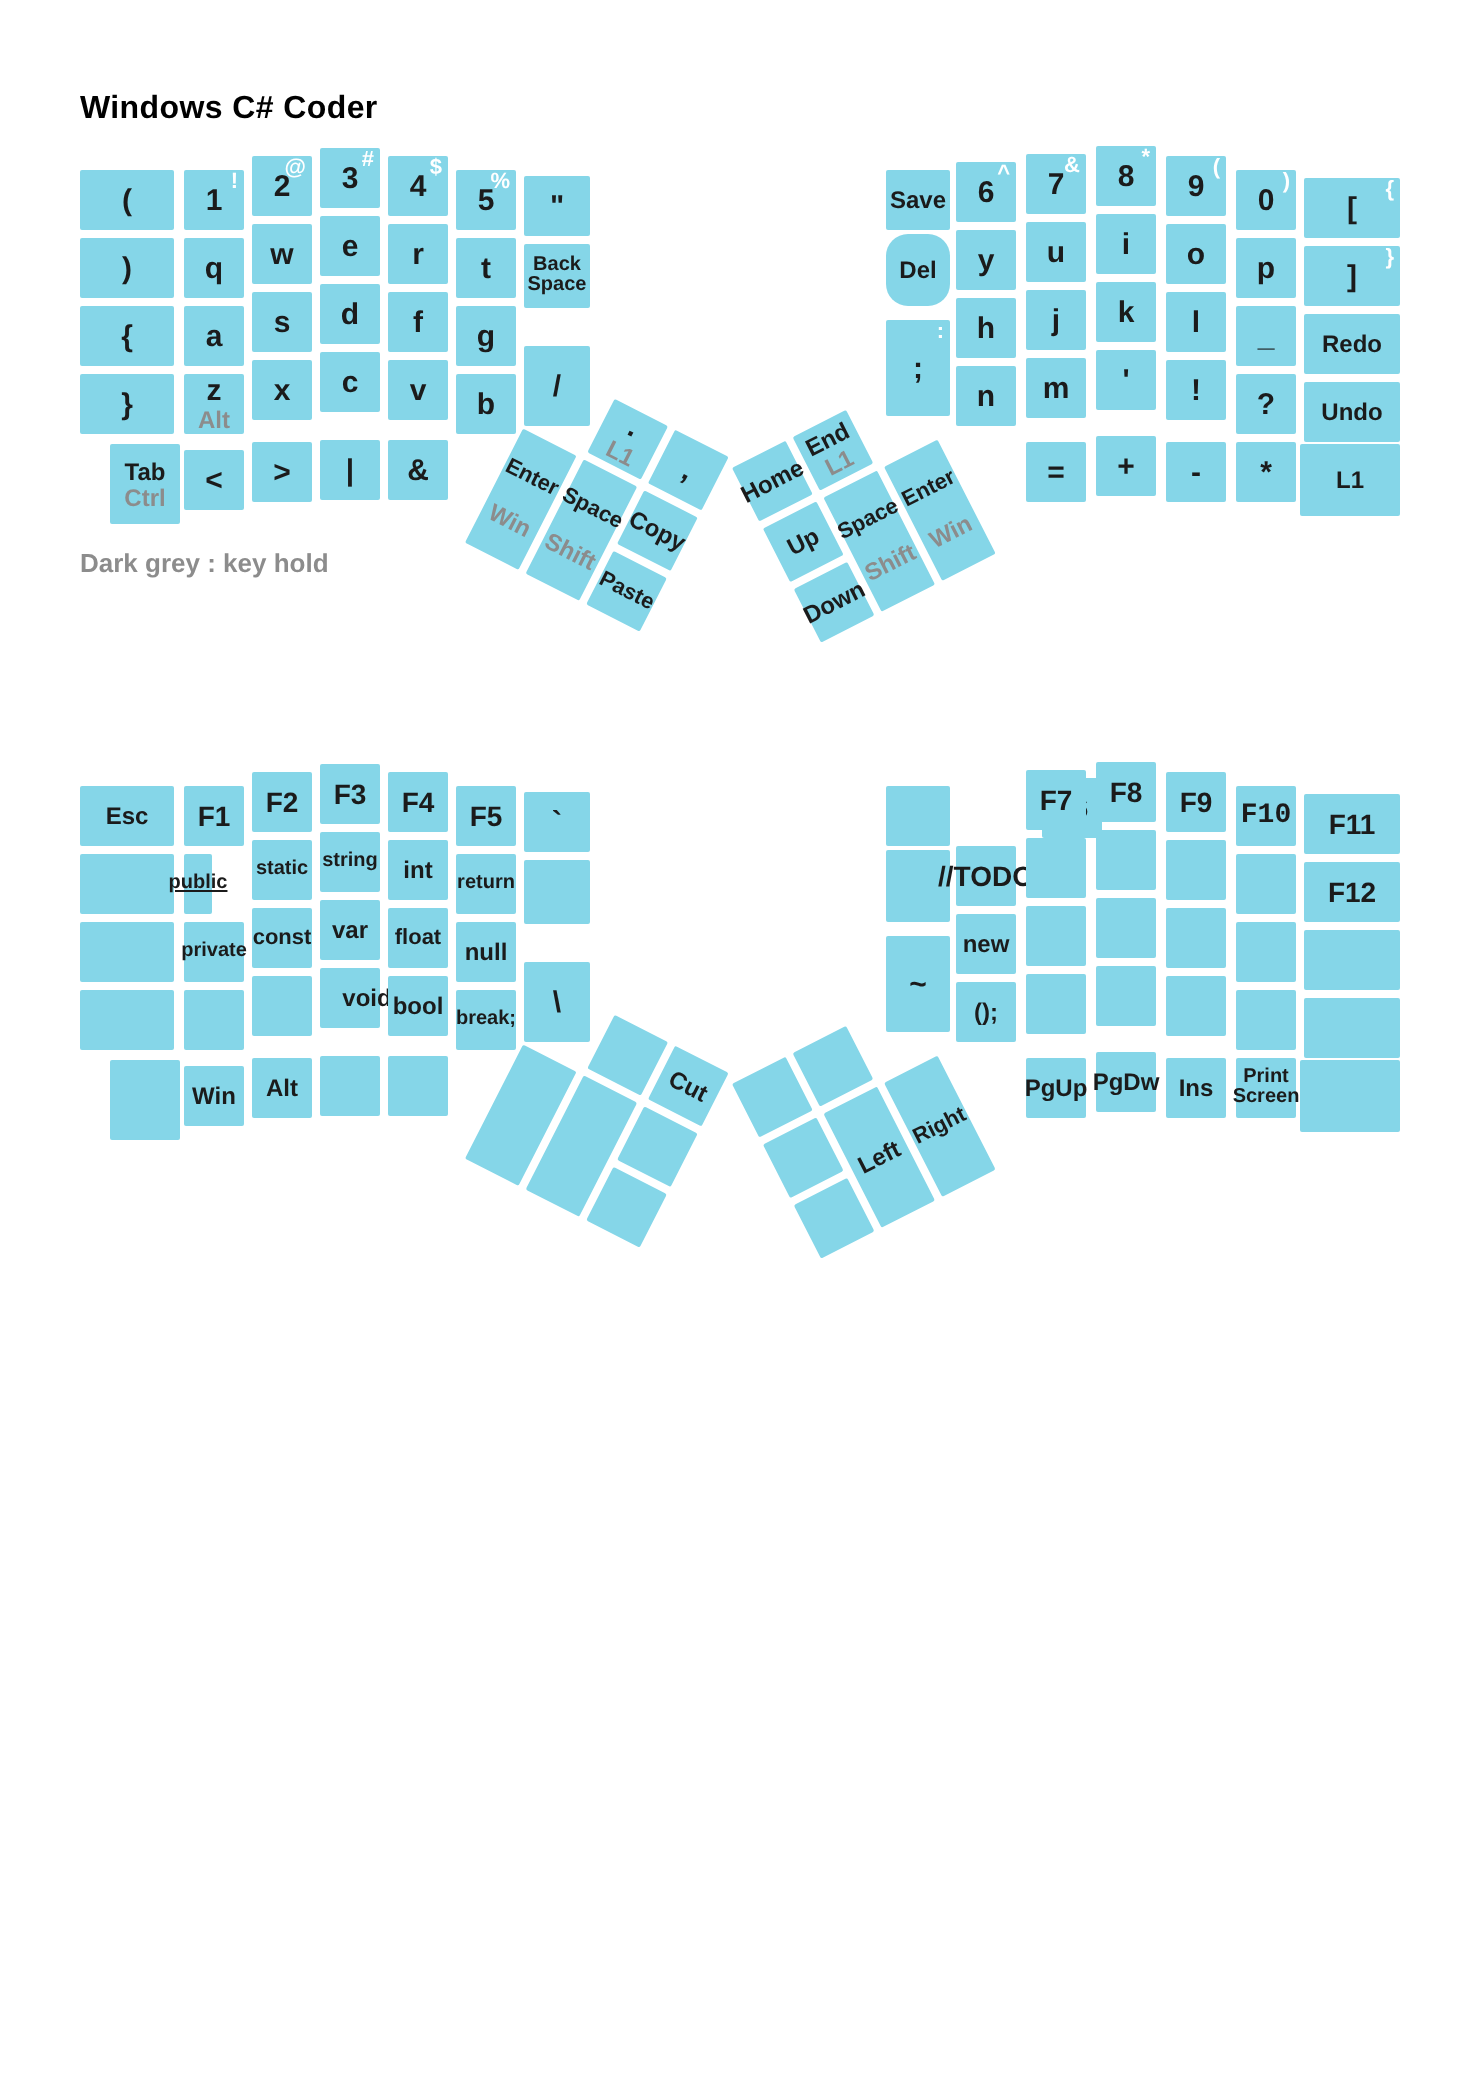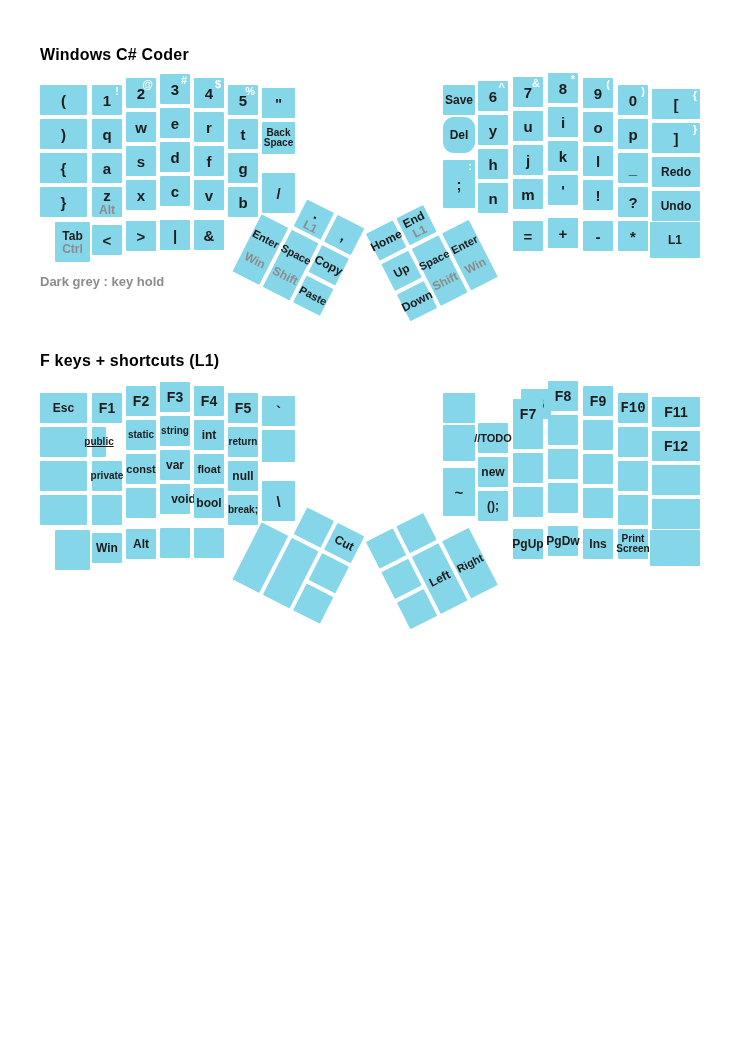--- a/index.html
+++ b/index.html
@@ -19,30 +19,29 @@
     position:absolute;background:var(--key);border-radius:1px;
     display:flex;flex-direction:column;align-items:center;justify-content:center;
     font-weight:700;color:var(--ink);text-align:center;box-sizing:border-box;
   }
   .key.tall{gap:11px;}
   .tap{line-height:1.0;white-space:pre-line;display:block;}
   .hold{color:var(--hold);line-height:1.0;display:block;margin-top:1px;}
   .shiftlbl{position:absolute;top:0px;right:3px;color:var(--shift);font-size:11px;font-weight:700;line-height:1.1;}
   .cluster{position:absolute;transform-origin:0 0;width:102px;height:102px;}
   .fs15{font-size:15px}.fs14{font-size:14px}.fs12{font-size:12px}
-  .fs11{font-size:11px}.fs10{font-size:10px}.fs9{font-size:11px}
+  .fs11{font-size:11px}.fs10{font-size:10px}.fs9{font-size:14px}
   .hold.fs12{font-size:12px}
 </style>
 </head>
 <body>
 
 <div class="page">
   <h1 class="title t1">Windows C# Coder</h1>
   <div class="legend">Dark grey : key hold</div>
-  <h1 class="title t2">F keys + shortcuts (L1)</h1>
   <div id="keys">
       <div class="key" style="left: 40px; top: 85px; width: 47px; height: 30px;">
         <span class="tap fs15">(</span>
       </div>
       <div class="key" style="left: 92px; top: 85px; width: 30px; height: 30px;">
         <span class="shiftlbl">!</span>
         <span class="tap fs15">1</span>
       </div>
       <div class="key" style="left: 126px; top: 78px; width: 30px; height: 30px;">
         <span class="shiftlbl">@</span>
@@ -365,21 +364,21 @@
       </div>
       <div class="key" style="left: 126px; top: 529px; width: 30px; height: 30px;">
         <span class="tap fs12">Alt</span>
       </div>
       <div class="key" style="left: 160px; top: 528px; width: 30px; height: 30px;"></div>
       <div class="key" style="left: 194px; top: 528px; width: 30px; height: 30px;"></div>
       <div class="key" style="left: 443px; top: 393px; width: 32px; height: 30px;"></div>
       <div class="key" style="left: 478px; top: 389px; width: 30px; height: 30px; margin-left: 43px;">
         <span class="tap fs14">F6</span>
       </div>
-      <div class="key" style="left: 513px; top: 385px; width: 30px; height: 30px; margin-top: 14px;">
+      <div class="key" style="left: 513px; top: 385px; width: 30px; height: 30px;">
         <span class="tap fs14">F7</span>
       </div>
       <div class="key" style="left: 548px; top: 381px; width: 30px; height: 30px; text-align: center;">
         <span class="tap fs14">F8</span>
       </div>
       <div class="key" style="left: 583px; top: 386px; width: 30px; height: 30px;">
         <span class="tap fs14">F9</span>
       </div>
       <div class="key" style="left: 618px; top: 393px; width: 30px; height: 30px; font-family: Liberation Mono, monospace;">
         <span class="tap fs14">F10</span>

